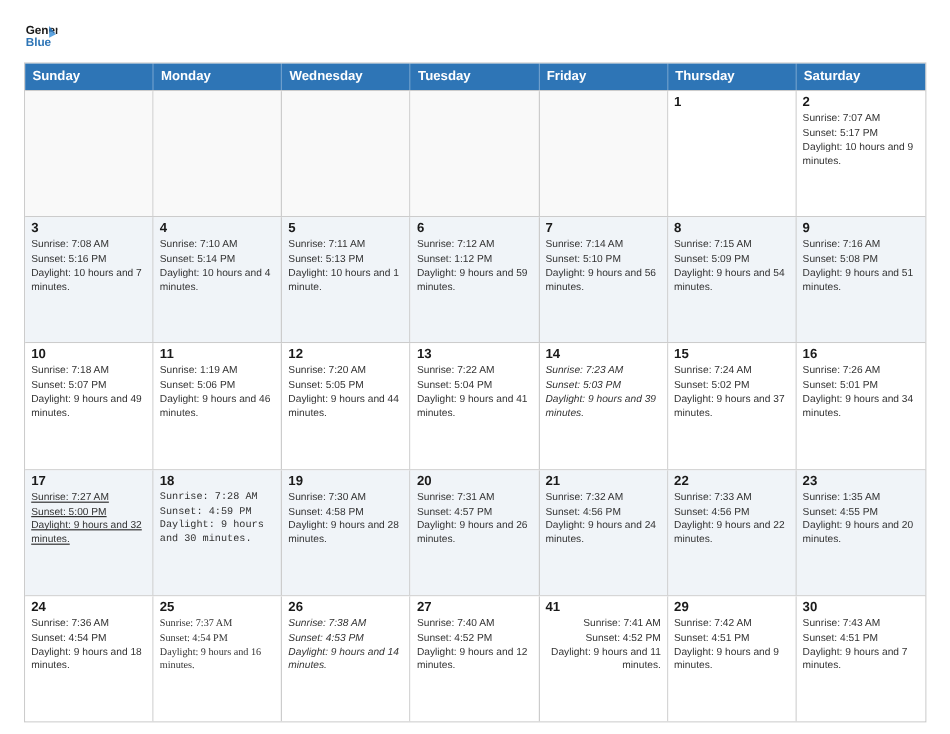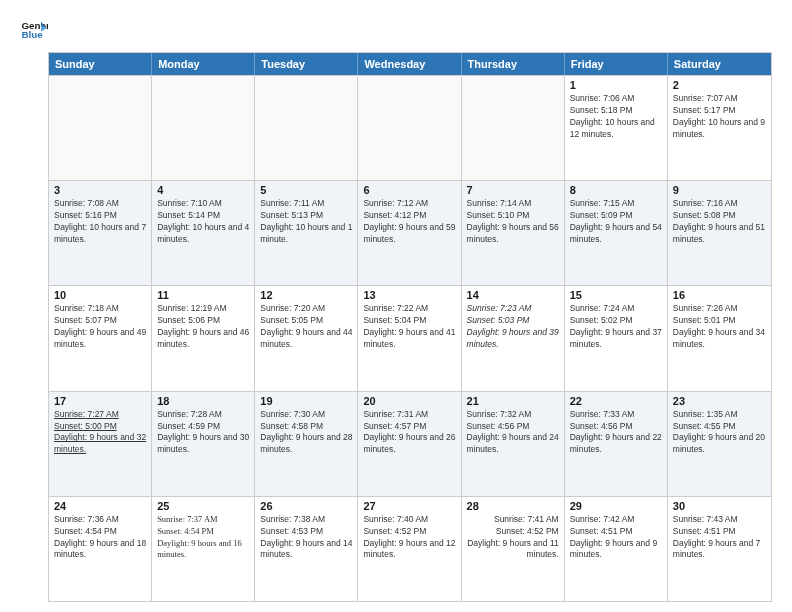--- a/index.html
+++ b/index.html
@@ -42,21 +42,20 @@
     }
     .subtitle {
       font-size: 14px;
       color: #333;
     }
     .calendar {
       flex: 1;
       display: flex;
       flex-direction: column;
       border: 1px solid #ccc;
-      margin-left: 28px;
     }
     .cal-header {
       display: grid;
       grid-template-columns: repeat(7, 1fr);
       background: #2e75b6;
     }
     .cal-header-cell {
       color: #fff;
       font-size: 11px;
       font-weight: bold;
@@ -116,38 +115,35 @@
     <div class="title-block">
       <div class="main-title"></div>
       <div class="subtitle"></div>
     </div>
   </div>
 
   <div class="calendar">
     <div class="cal-header">
     <div class="cal-header-cell">Sunday</div>
         <div class="cal-header-cell">Monday</div>
+        <div class="cal-header-cell">Wednesday</div>
         <div class="cal-header-cell">Tuesday</div>
-        <div class="cal-header-cell">Wednesday</div>
+        <div class="cal-header-cell">Friday</div>
         <div class="cal-header-cell">Thursday</div>
-        <div class="cal-header-cell">Friday</div>
         <div class="cal-header-cell">Saturday</div>
       </div>
     <div class="cal-body">
     <div class="cal-row">
           <div class="cal-cell empty"></div>
           <div class="cal-cell empty"></div>
           <div class="cal-cell empty"></div>
           <div class="cal-cell empty"></div>
           <div class="cal-cell empty"></div>
           <div class="cal-cell">
             <div class="day-num">1</div>
-            <div class="cell-text" style="white-space: pre-line;">Sunrise: 7:06 AM
-Sunset: 5:18 PM
-Daylight: 10 hours and 12 minutes.</div>
           </div>
           <div class="cal-cell">
             <div class="day-num">2</div>
             <div class="cell-text" style="white-space: pre-line;">Sunrise: 7:07 AM
 Sunset: 5:17 PM
 Daylight: 10 hours and 9 minutes.</div>
           </div>
         </div>
         <div class="cal-row">
           <div class="cal-cell alt-row">
@@ -164,21 +160,21 @@
           </div>
           <div class="cal-cell alt-row">
             <div class="day-num">5</div>
             <div class="cell-text" style="white-space: pre-line;">Sunrise: 7:11 AM
 Sunset: 5:13 PM
 Daylight: 10 hours and 1 minute.</div>
           </div>
           <div class="cal-cell alt-row">
             <div class="day-num">6</div>
             <div class="cell-text" style="white-space: pre-line;">Sunrise: 7:12 AM
-Sunset: 4:12 PM
+Sunset: 1:12 PM
 Daylight: 9 hours and 59 minutes.</div>
           </div>
           <div class="cal-cell alt-row">
             <div class="day-num">7</div>
             <div class="cell-text" style="white-space: pre-line;">Sunrise: 7:14 AM
 Sunset: 5:10 PM
 Daylight: 9 hours and 56 minutes.</div>
           </div>
           <div class="cal-cell alt-row">
             <div class="day-num">8</div>
@@ -195,21 +191,21 @@
         </div>
         <div class="cal-row">
           <div class="cal-cell">
             <div class="day-num">10</div>
             <div class="cell-text" style="white-space: pre-line;">Sunrise: 7:18 AM
 Sunset: 5:07 PM
 Daylight: 9 hours and 49 minutes.</div>
           </div>
           <div class="cal-cell">
             <div class="day-num">11</div>
-            <div class="cell-text" style="white-space: pre-line;">Sunrise: 12:19 AM
+            <div class="cell-text" style="white-space: pre-line;">Sunrise: 1:19 AM
 Sunset: 5:06 PM
 Daylight: 9 hours and 46 minutes.</div>
           </div>
           <div class="cal-cell">
             <div class="day-num">12</div>
             <div class="cell-text" style="white-space: pre-line;">Sunrise: 7:20 AM
 Sunset: 5:05 PM
 Daylight: 9 hours and 44 minutes.</div>
           </div>
           <div class="cal-cell">
@@ -239,21 +235,21 @@
         </div>
         <div class="cal-row">
           <div class="cal-cell alt-row">
             <div class="day-num">17</div>
             <div class="cell-text" style="white-space: pre-line; text-decoration: underline;">Sunrise: 7:27 AM
 Sunset: 5:00 PM
 Daylight: 9 hours and 32 minutes.</div>
           </div>
           <div class="cal-cell alt-row">
             <div class="day-num">18</div>
-            <div class="cell-text" style="white-space: pre-line;">Sunrise: 7:28 AM
+            <div class="cell-text" style="white-space: pre-line; font-family: Liberation Mono, monospace;">Sunrise: 7:28 AM
 Sunset: 4:59 PM
 Daylight: 9 hours and 30 minutes.</div>
           </div>
           <div class="cal-cell alt-row">
             <div class="day-num">19</div>
             <div class="cell-text" style="white-space: pre-line;">Sunrise: 7:30 AM
 Sunset: 4:58 PM
 Daylight: 9 hours and 28 minutes.</div>
           </div>
           <div class="cal-cell alt-row">
@@ -289,32 +285,32 @@
 Daylight: 9 hours and 18 minutes.</div>
           </div>
           <div class="cal-cell">
             <div class="day-num">25</div>
             <div class="cell-text" style="white-space: pre-line; font-family: Liberation Serif, serif;">Sunrise: 7:37 AM
 Sunset: 4:54 PM
 Daylight: 9 hours and 16 minutes.</div>
           </div>
           <div class="cal-cell">
             <div class="day-num">26</div>
-            <div class="cell-text" style="white-space: pre-line;">Sunrise: 7:38 AM
+            <div class="cell-text" style="white-space: pre-line; font-style: italic;">Sunrise: 7:38 AM
 Sunset: 4:53 PM
 Daylight: 9 hours and 14 minutes.</div>
           </div>
           <div class="cal-cell">
             <div class="day-num">27</div>
             <div class="cell-text" style="white-space: pre-line;">Sunrise: 7:40 AM
 Sunset: 4:52 PM
 Daylight: 9 hours and 12 minutes.</div>
           </div>
           <div class="cal-cell">
-            <div class="day-num">28</div>
+            <div class="day-num">41</div>
             <div class="cell-text" style="white-space: pre-line; text-align: right;">Sunrise: 7:41 AM
 Sunset: 4:52 PM
 Daylight: 9 hours and 11 minutes.</div>
           </div>
           <div class="cal-cell">
             <div class="day-num">29</div>
             <div class="cell-text" style="white-space: pre-line;">Sunrise: 7:42 AM
 Sunset: 4:51 PM
 Daylight: 9 hours and 9 minutes.</div>
           </div>

